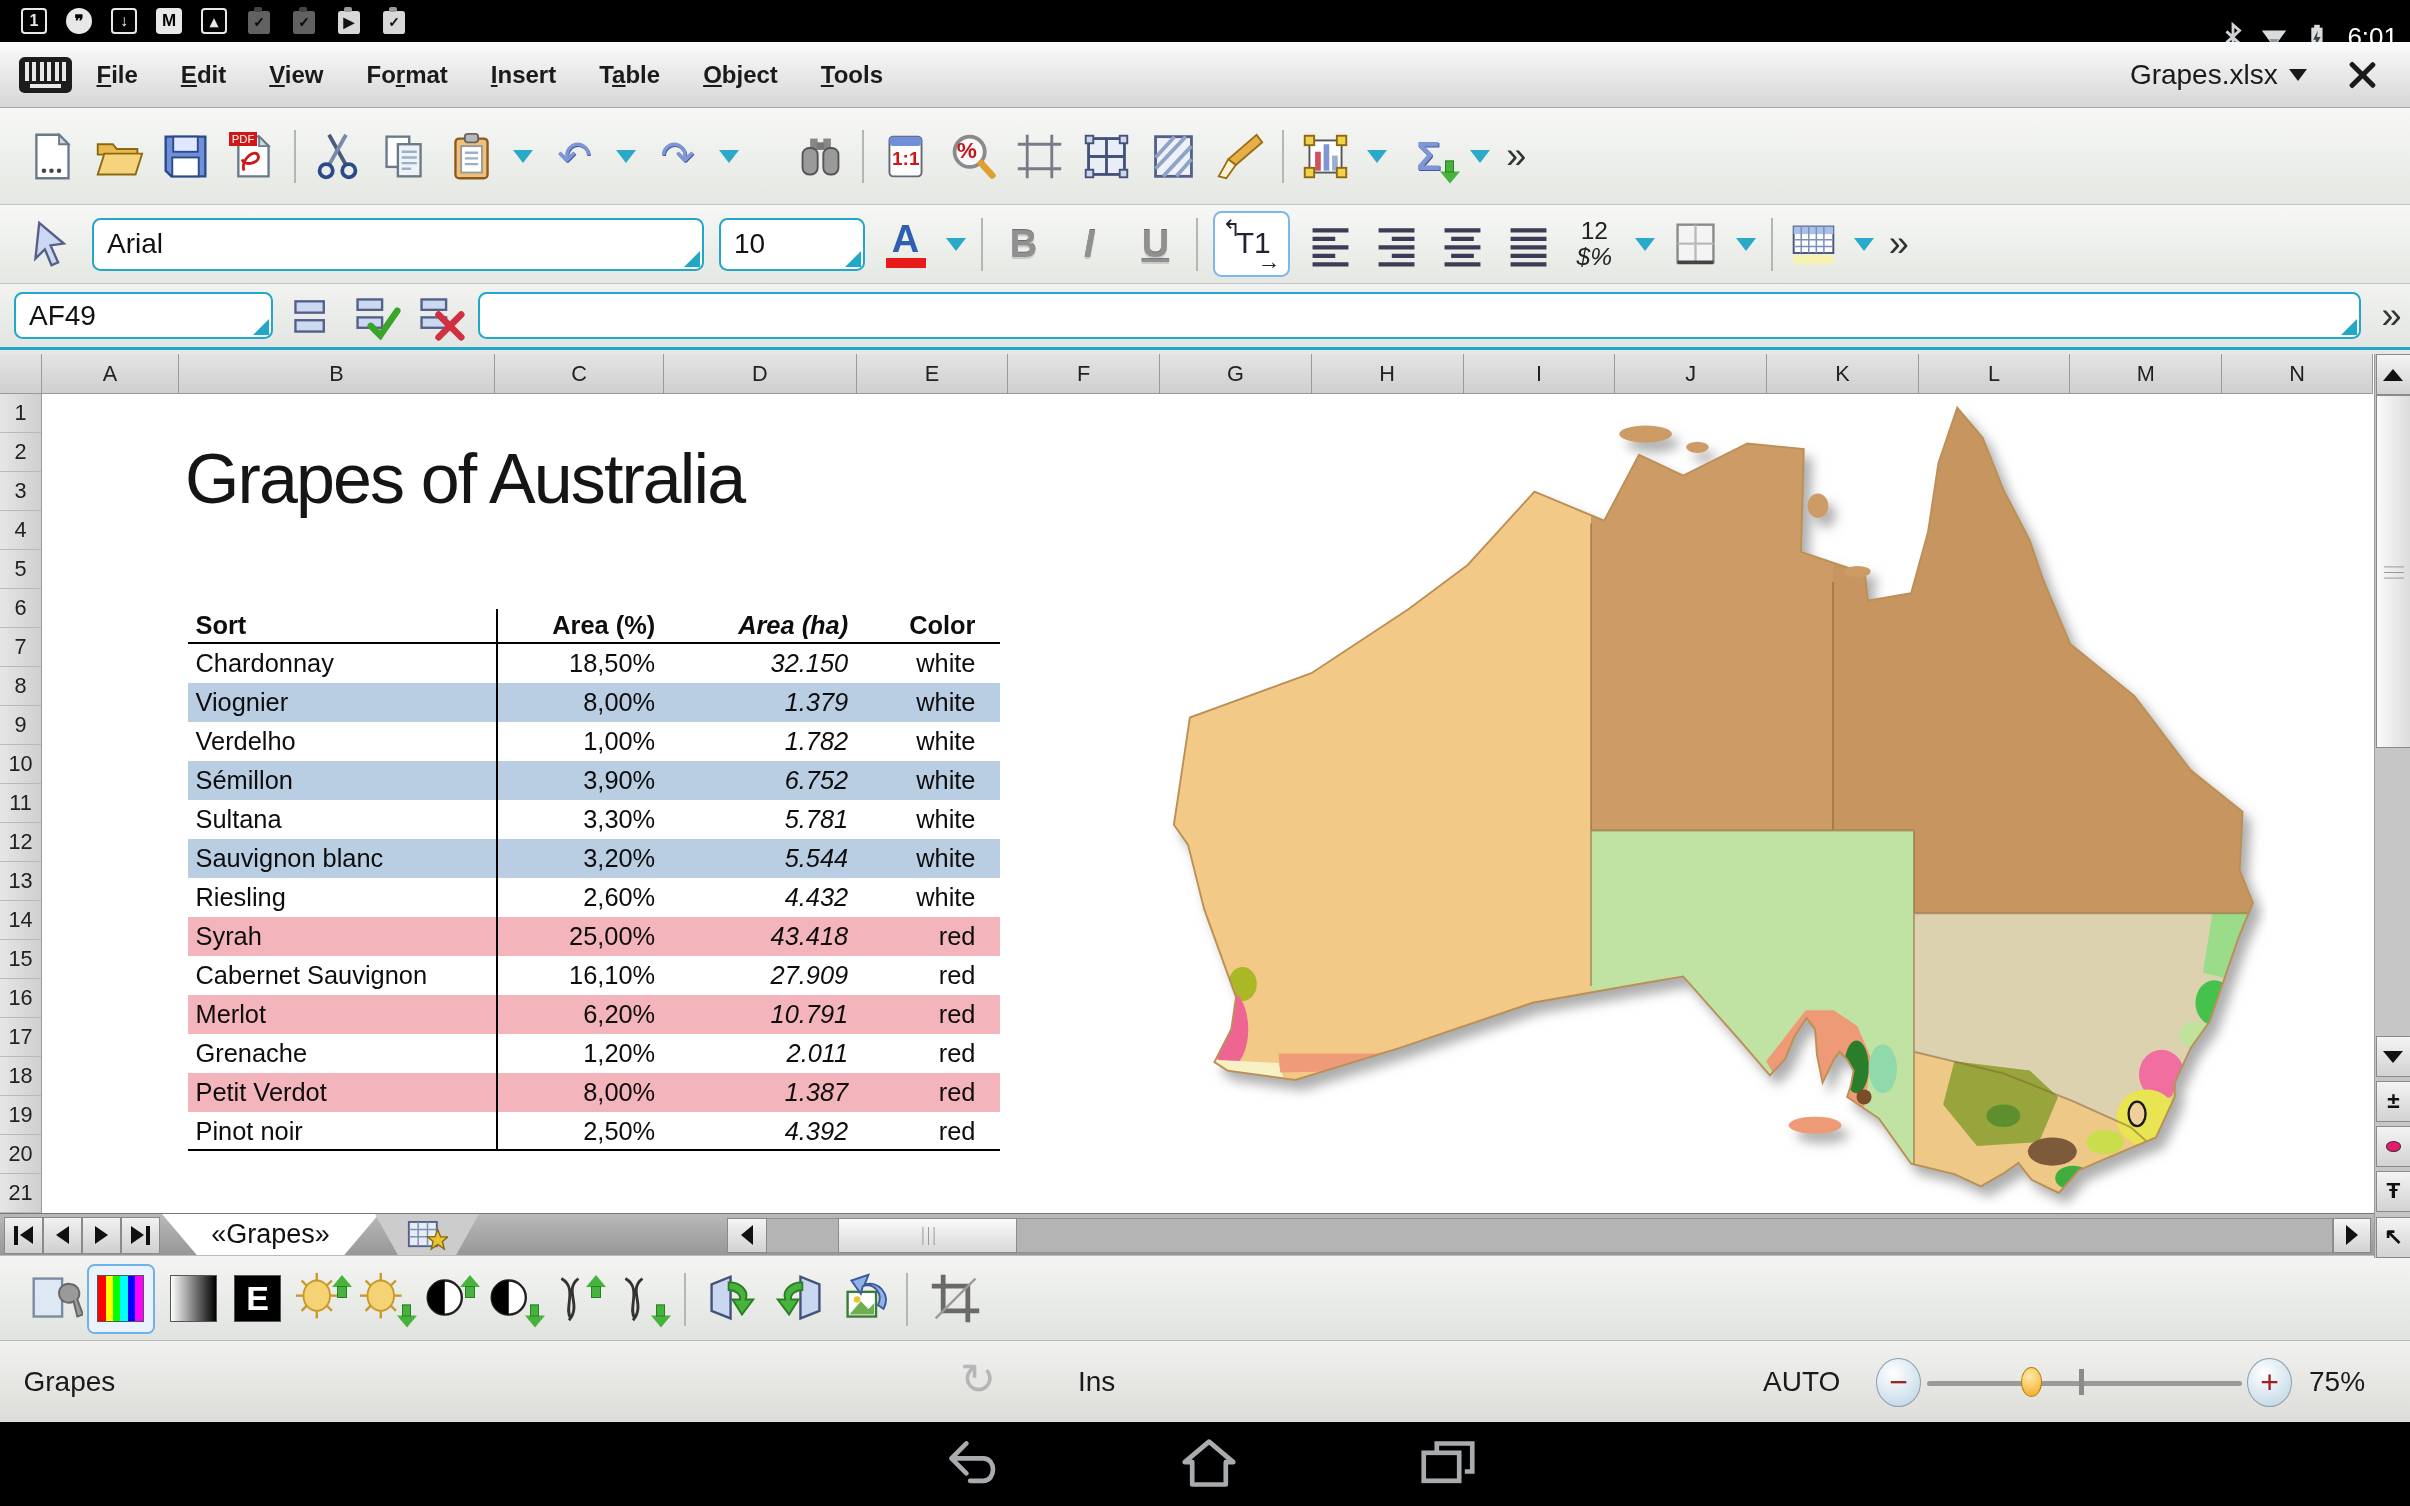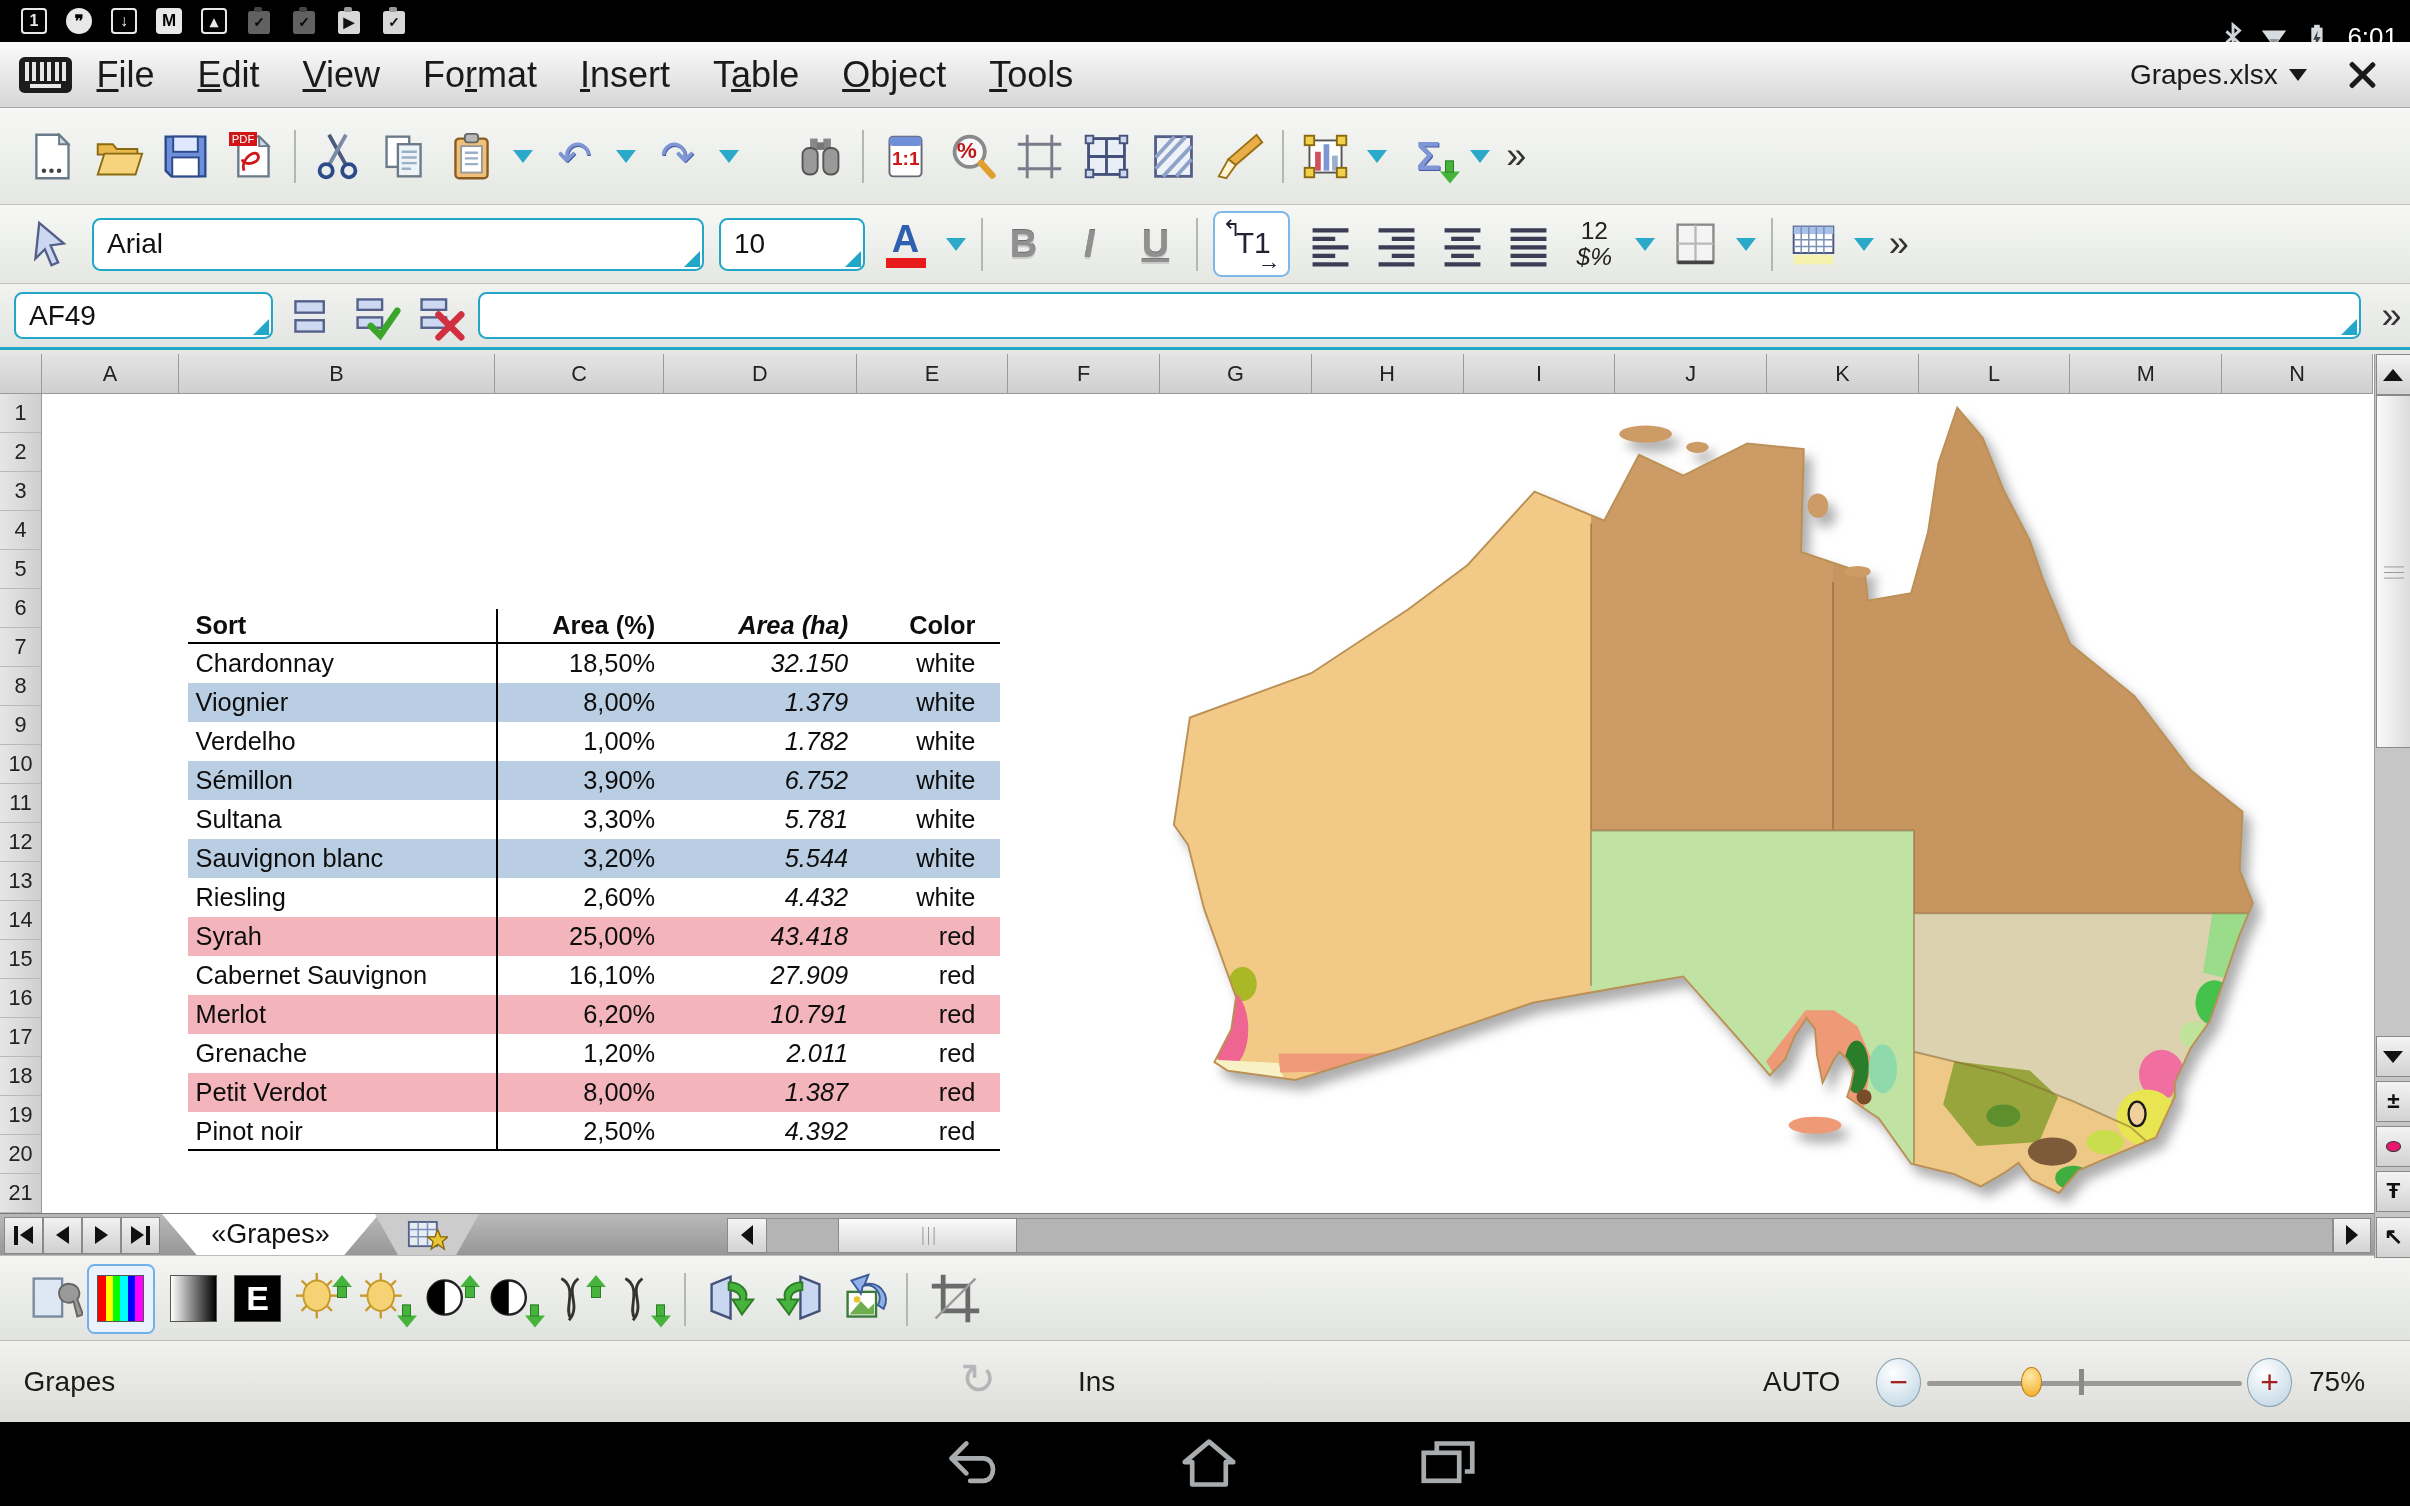--- a/index.html
+++ b/index.html
@@ -18,21 +18,21 @@
   .clip { position:absolute; left:3.8px; top:4.7px; right:3.8px; bottom:1.9px; background:#d8d8d8; border-radius:2.8px; }
   .clip:before { content:""; position:absolute; left:6.6px; top:-3.8px; width:7.5px; height:5.6px; background:#9a9a9a; border-radius:1.9px; }
   .clip .mk { position:absolute; inset:0; display:flex; align-items:center; justify-content:center; color:#111; font-size:14px; font-weight:bold; }
   #time { color:#fff; font-size:26px; margin-left:5.6px; }
 
   
   #menubar { left:0; top:42px; width:2411px; height:66px; background:linear-gradient(#fbfbfb,#d6d6d6); border-bottom:0.9px solid #a8a8a8; display:flex; align-items:center; }
   #kbd { width:53px; height:36px; background:#1c1c1c; border-radius:5.6px; margin:0 24.5px 0 19px; position:relative; }
   #kbd:before { content:""; position:absolute; left:5.6px; top:5.6px; right:5.6px; bottom:11.3px; background:repeating-linear-gradient(90deg,#e8e8e8 0 3.8px,transparent 3.8px 7.5px); }
   #kbd:after { content:""; position:absolute; left:11.3px; bottom:4.7px; right:11.3px; height:3.8px; background:#e8e8e8; }
-  .mitem { font-size:36px; color:#1a1a1a; margin-right:43px; }
+  .mitem { font-size:24px; color:#1a1a1a; margin-right:43px;font-weight:bold; }
   .mitem u { text-decoration:underline; }
   #docttl { position:absolute; right:104px; font-size:28px; color:#1a1a1a; display:flex; align-items:center; gap:11.3px; }
   #docttl .dtri { width:0; height:0; border-left:9.4px solid transparent; border-right:9.4px solid transparent; border-top:12.2px solid #1a1a1a; }
   #closex { position:absolute; right:32px; width:34px; height:34px; }
   #closex:before,#closex:after { content:""; position:absolute; left:15px; top:0; width:4.7px; height:34px; background:#1a1a1a; border-radius:1.9px; }
   #closex:before { transform:rotate(45deg);} #closex:after { transform:rotate(-45deg);}
 
   
   .tbar { left:0; width:2411px; background:linear-gradient(#f7f8f6,#e4e7e2); border-bottom:0.9px solid #c2c4c0; display:flex; align-items:center; }
   #toolbar1 { top:108px; height:97px; padding-left:26px; gap:16px; }
@@ -496,20 +496,21 @@
       <div class="rowh">14</div>
       <div class="rowh">15</div>
       <div class="rowh">16</div>
       <div class="rowh">17</div>
       <div class="rowh">18</div>
       <div class="rowh">19</div>
       <div class="rowh">20</div>
       <div class="rowh">21</div>
     </div>
   <div id="cells" class="abs">
+    <div id="sheettitle" class="abs">Grapes of Australia</div>
 
     <div id="gtable" class="abs">
       <div class="throw">
         <div class="tc c1">Sort</div>
         <div class="tc c2">Area (%)</div>
         <div class="tc c3">Area (ha)</div>
         <div class="tc c4">Color</div>
       </div>
       <div>
 

